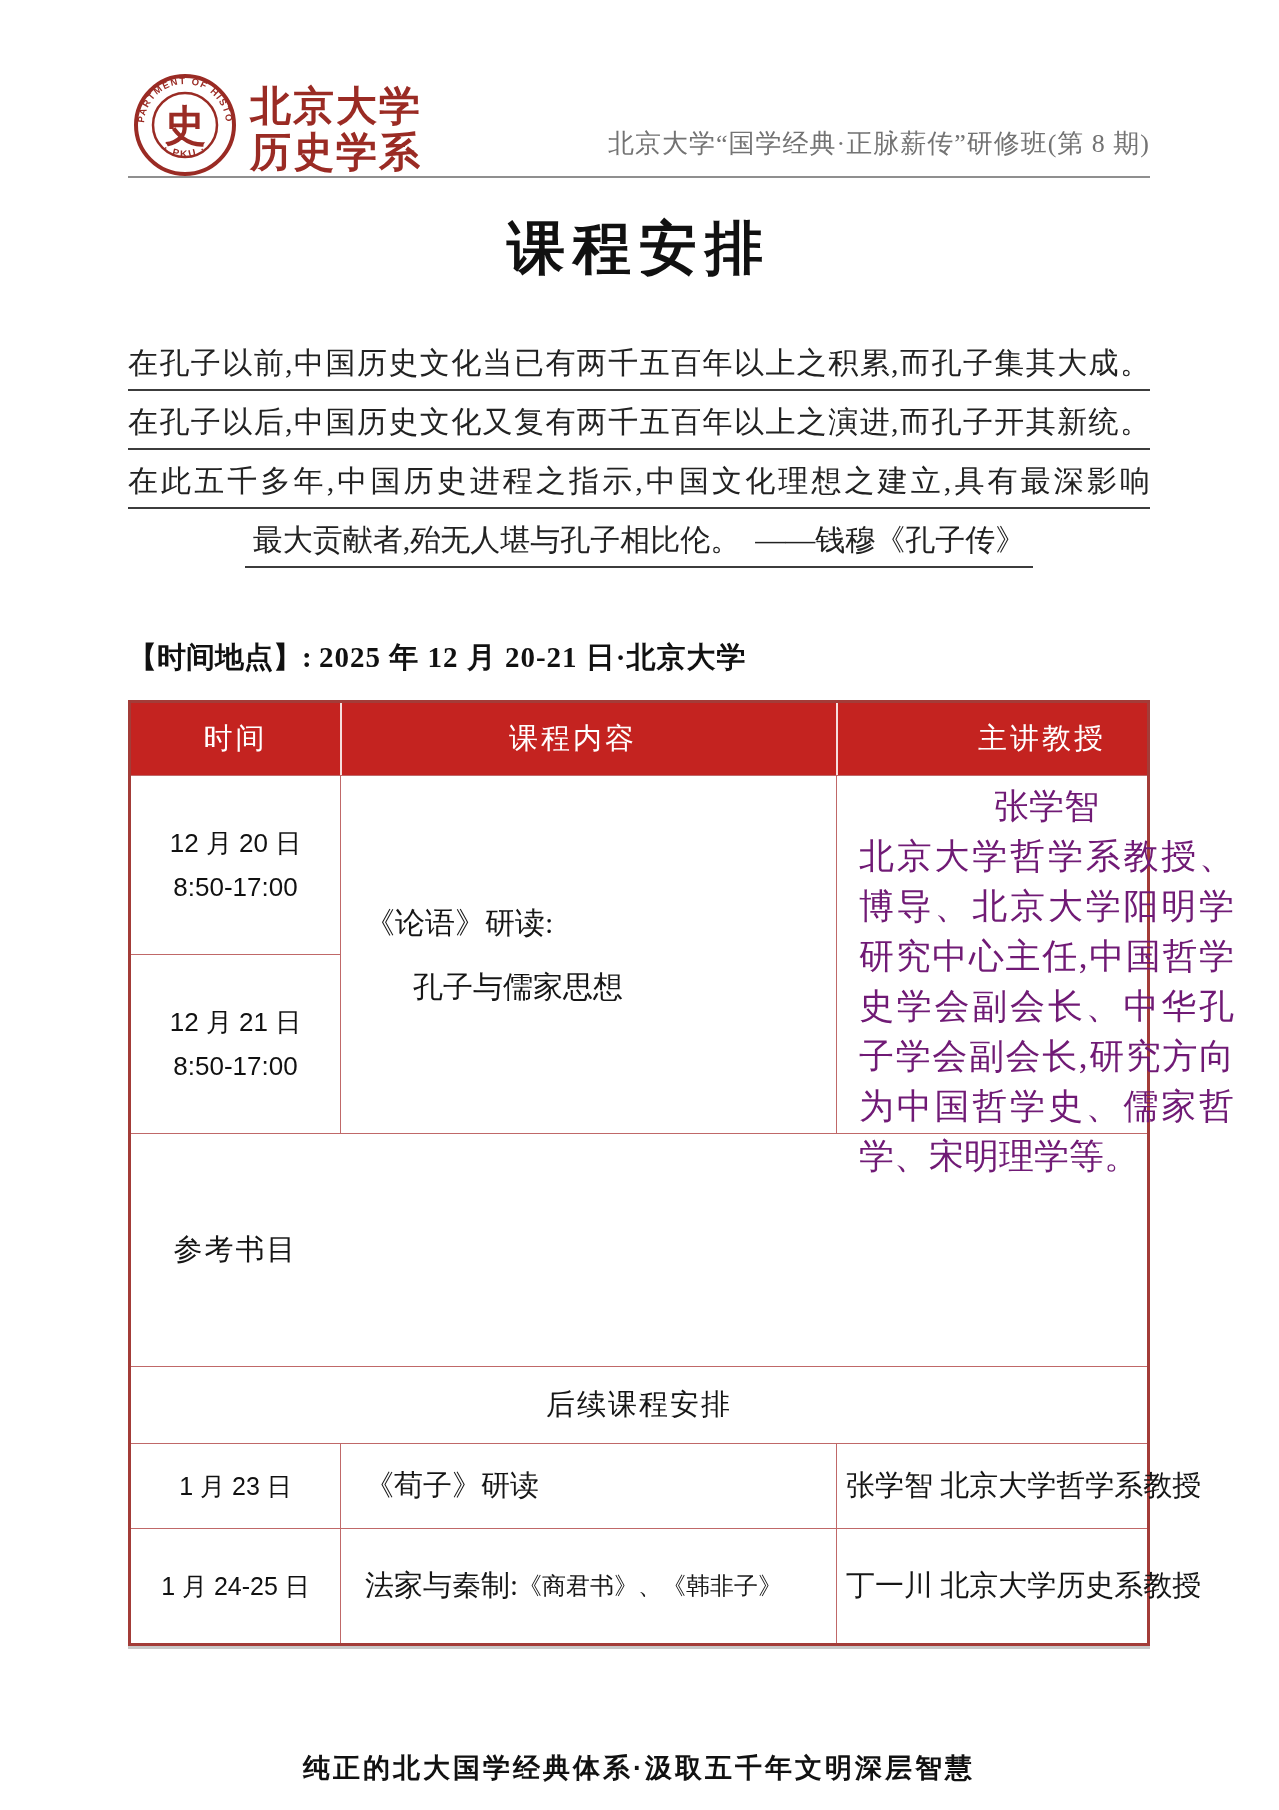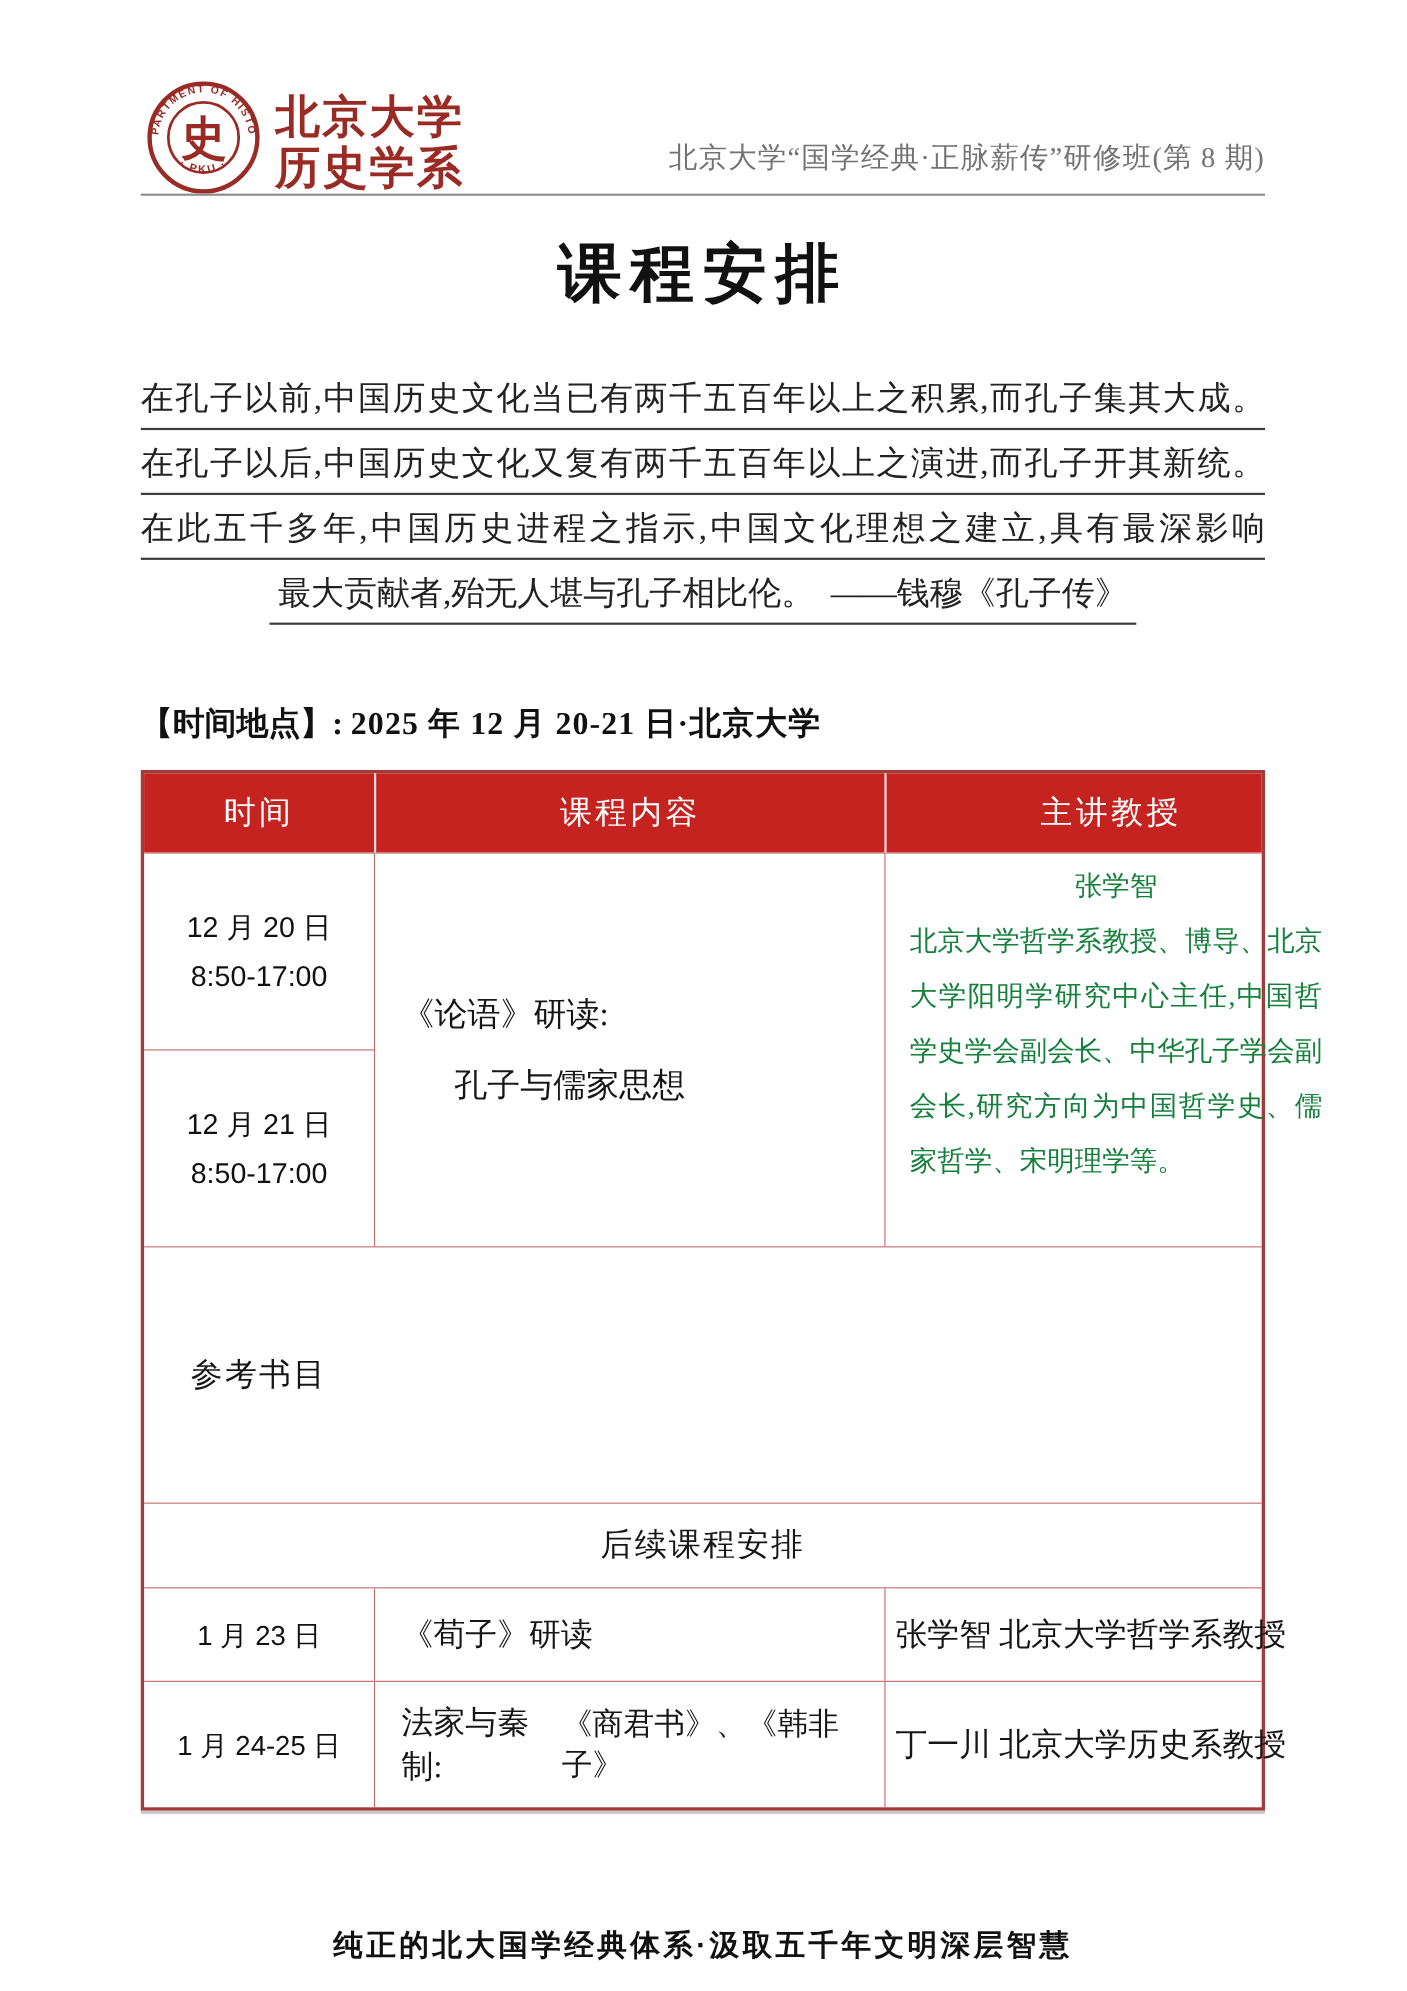--- a/index.html
+++ b/index.html
@@ -57,21 +57,21 @@
   .ctable{
     position:absolute;left:128px;top:700px;width:1022px;
     border:3px solid var(--table-border);
     box-shadow:0 3px 0 #c9c9c9;
     background:#fff;
   }
   .trow{display:flex;width:100%;}
   .cell{flex:0 0 auto;}
   .c1{width:209px;}
   .c2{width:464px;border-left:1px solid var(--inner-border);}
-  .c3{width:410px;border-left:1px solid var(--inner-border);}
+  .c3{width:410px;border-left:1px solid var(--inner-border);margin-left:32px;}
 
   .thead{height:72px;background:var(--header-red);color:#fff;}
   .thead .cell{
     display:flex;align-items:center;justify-content:center;
     font-size:29px;letter-spacing:3px;
   }
   .thead .c2,.thead .c3{border-left:2px solid rgba(255,255,255,.85);}
 
   .main-row{height:358px;border-top:1px solid var(--inner-border);}
   .time-stack{display:flex;flex-direction:column;}
@@ -80,21 +80,21 @@
     font-family:"Liberation Sans","DejaVu Sans",sans-serif;
     font-size:26px;line-height:44px;color:#111;
   }
   .time-cell.first{border-bottom:1px solid var(--inner-border);}
   .course-cell{
     display:flex;flex-direction:column;justify-content:center;
     font-size:30px;line-height:64px;color:#161616;
   }
   .course-cell .l1{padding-left:24px;}
   .course-cell .l2{padding-left:72px;}
-  .prof-cell{padding:6px 12px 0 22px;font-size:25px;color:#15803d;}
+  .prof-cell{padding:6px 12px 0 22px;font-size:35px;color:#701a75;}
   .prof-name{text-align:center;line-height:50px;}
   .prof-bio{
     line-height:50px;text-align:justify;text-justify:inter-ideograph;
   }
 
   .refs-row{height:233px;border-top:1px solid var(--inner-border);}
   .refs-label{
     display:flex;align-items:center;justify-content:center;
     font-size:29px;letter-spacing:2px;color:#161616;
   }
@@ -115,21 +115,21 @@
   .frow.r2425{height:115px;}
   .frow .c1{
     display:flex;align-items:center;justify-content:center;
     font-family:"Liberation Sans","DejaVu Sans",sans-serif;font-size:25px;color:#111;
   }
   .frow .c2,.frow .c3{
     display:flex;align-items:center;font-size:29px;color:#161616;
   }
   .frow .c2{padding-left:24px;}
   .frow .c3{padding-left:9px;}
-  .books-small{font-size:28px;}
+  .books-small{font-size:24px;}
 
   
   .page-footer{
     position:absolute;left:128px;top:1750px;width:1022px;text-align:center;
     font-family:"Liberation Sans","DejaVu Sans",sans-serif;
     font-size:27px;font-weight:800;letter-spacing:3px;color:#111;
   }
 </style>
 </head>
 <body>

